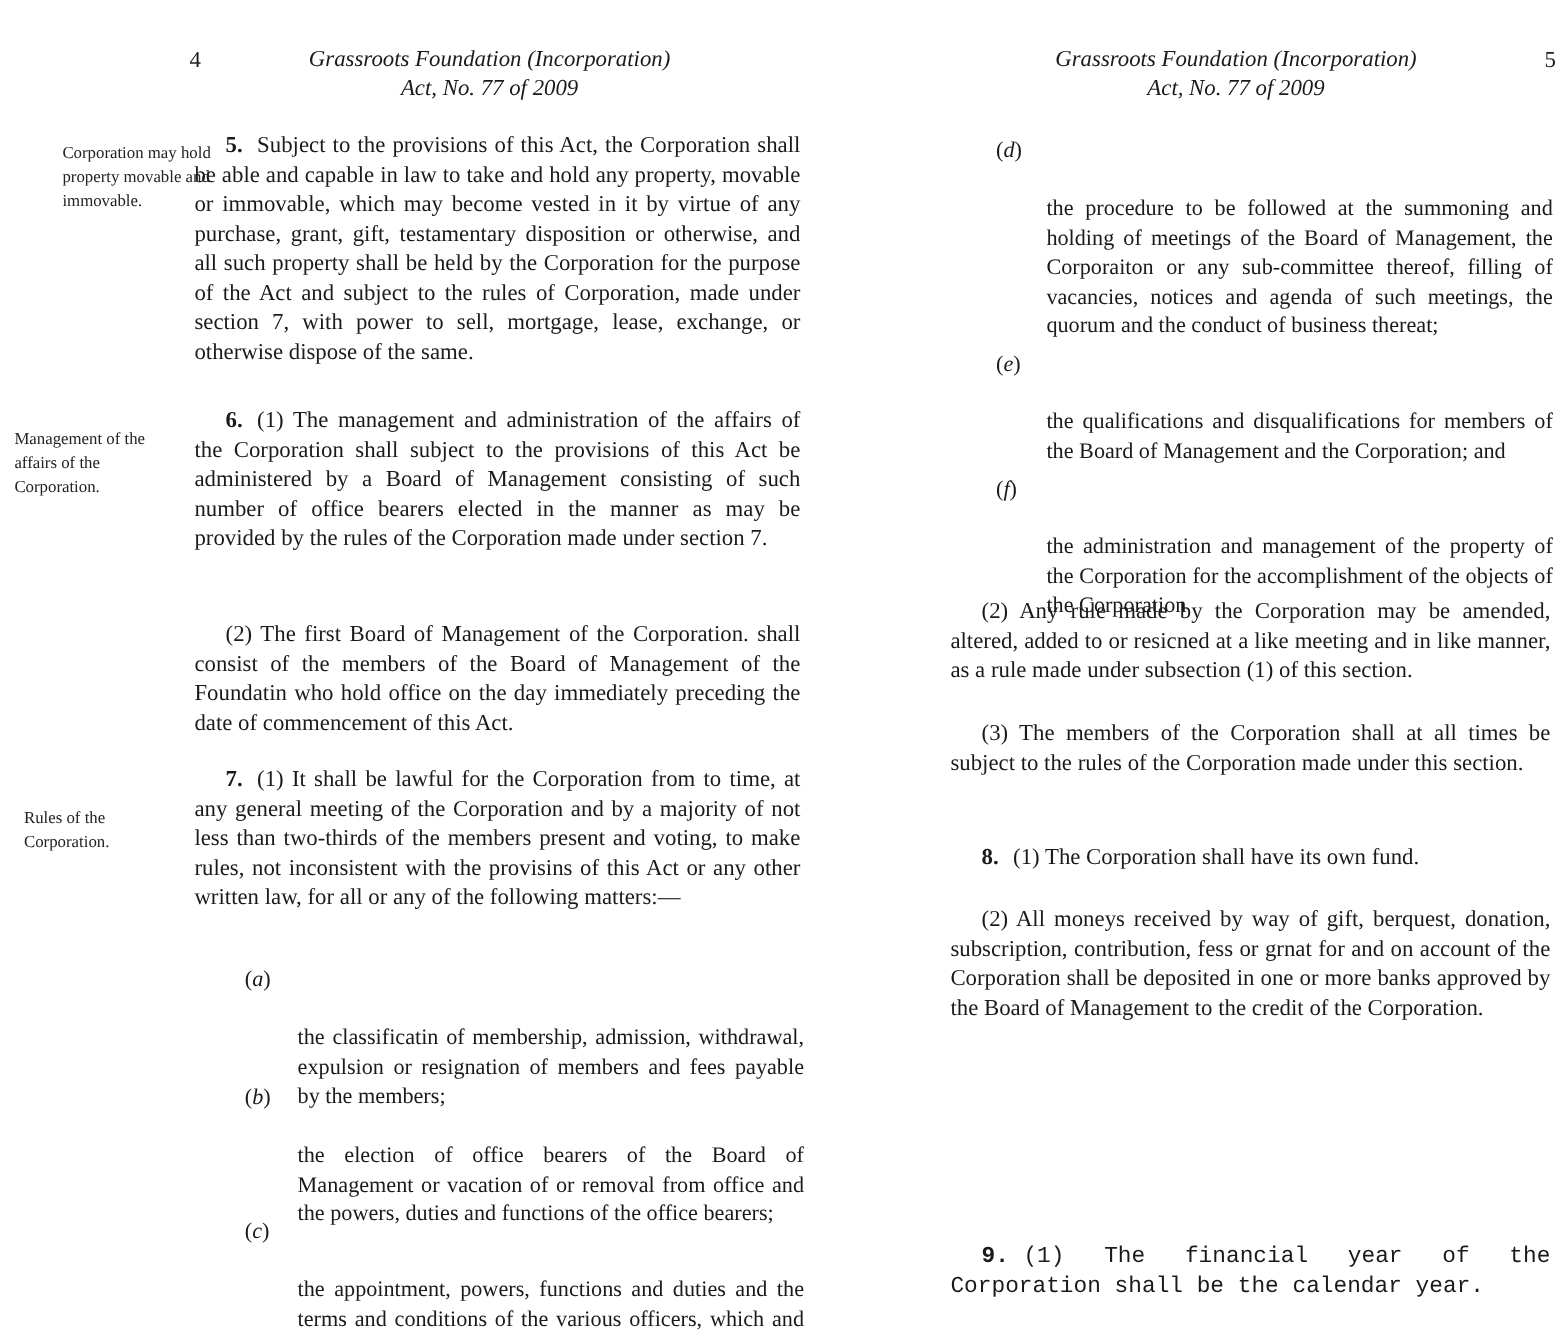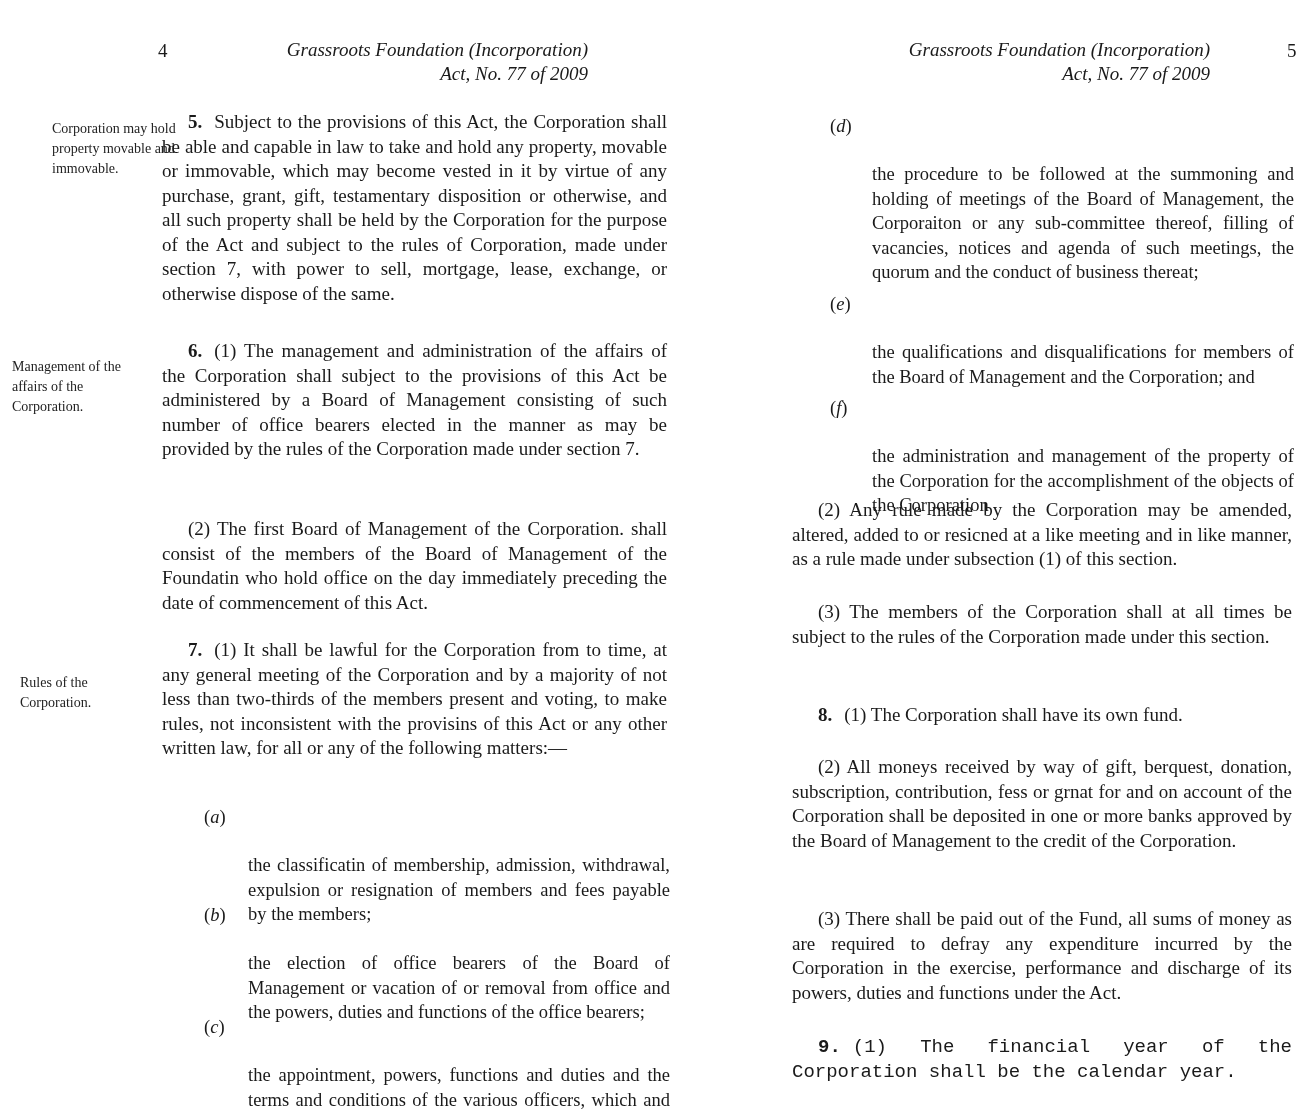--- a/index.html
+++ b/index.html
@@ -9,21 +9,21 @@
   }
   .page { position: absolute; top: 0; height: 1110px; }
   .page-left { left: 0; width: 700px; }
   .page-right { left: 760px; width: 537px; }
 
   .page-num { position: absolute; font-size: 19px; top: 40px; }
   .page-left .page-num { left: 158px; }
   .page-right .page-num { left: 527px; }
 
   .running-head {
-    position: absolute; top: 38px; text-align: right; font-style: italic;
+    position: absolute; top: 38px; text-align: center; font-style: italic;
     font-size: 19px; line-height: 24px;
   }
   .page-left .running-head { left: 228px; width: 360px; }
   .page-right .running-head { left: 90px; width: 360px; }
 
   .margin-note {
     position: absolute; left: 12px; width: 130px; font-size: 14px;
     line-height: 20px; color: #222;
   }
 
@@ -112,18 +112,17 @@
   </div>
 
   <div class="para indent" style="top:498px;">(2) Any rule made by the Corporation may be amended, altered, added to or resicned at a like meeting and in like manner, as a rule made under subsection (1) of this section.</div>
   <div class="para indent" style="top:600px;">(3) The members of the Corporation shall at all times be subject to the rules of the Corporation made under this section.</div>
 
   <div class="para indent" style="top:703px;left:58px;width:474px;text-indent:0;">
     <span class="secnum">8.</span><span>(1) The Corporation shall have its own fund.</span>
   </div>
 
   <div class="para indent" style="top:755px;">(2) All moneys received by way of gift, berquest, donation, subscription, contribution, fess or grnat for and on account of the Corporation shall be deposited in one or more banks approved by the Board of Management to the credit of the Corporation.</div>
-  <div class="para indent" style="top:907px;">(3) There shall be paid out of the Fund, all sums of money as are required to defray any expenditure incurred by the Corporation in the exercise, performance and discharge of its powers, duties and functions under the Act.</div>
 
   <div class="para indent" style="top:1035px;font-family:Liberation Mono, monospace;">
     <span class="secnum">9.</span><span>(1) The financial year of the Corporation shall be the calendar year.</span>
   </div>
 </div>
 
 </body></html>

